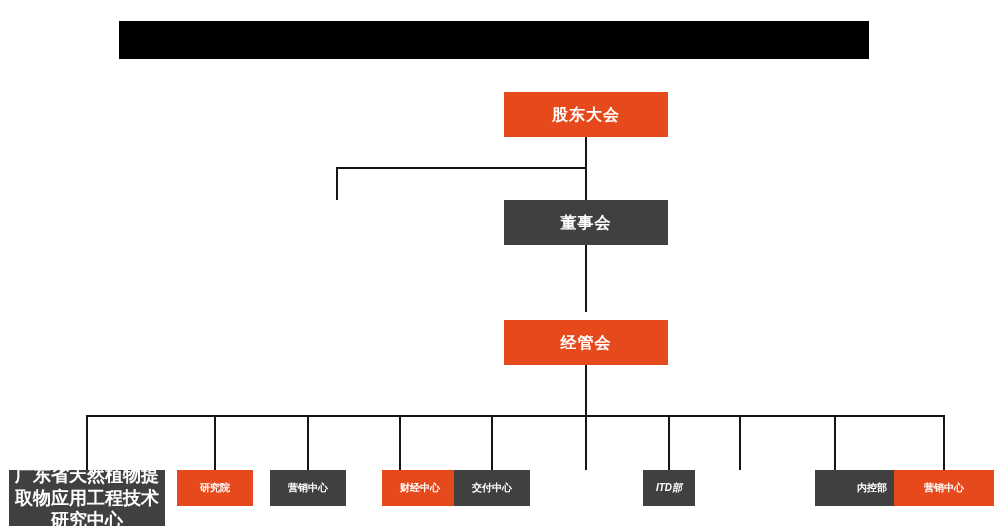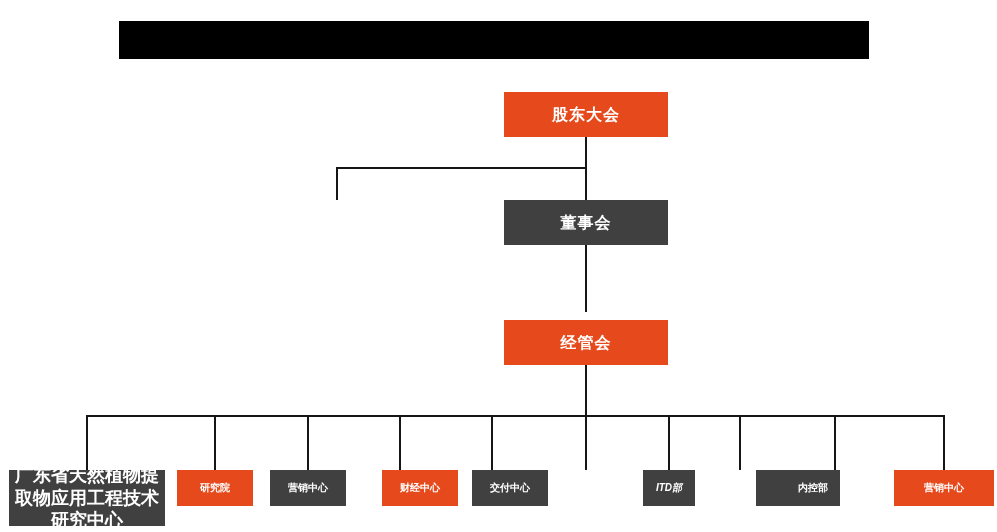--- a/index.html
+++ b/index.html
@@ -68,18 +68,18 @@
   <div class="line vline" style="left:943px; top:415px; height:55px;"></div>
 
   <div class="node dark lvl" style="left:504px; top:92px;">股东大会</div>
   <div class="node light lvl" style="left:504px; top:200px;">董事会</div>
   <div class="node dark lvl" style="left:504px; top:320px;">经管会</div>
 
   <div class="node light dept tall" style="left:9px;   width:156px;">广东省天然植物提取物应用工程技术研究中心</div>
   <div class="node dark dept" style="left:177px; width:76px;">研究院</div>
   <div class="node light dept" style="left:270px; width:76px;">营销中心</div>
   <div class="node dark dept" style="left:370px; width:76px;margin-left:12px;">财经中心</div>
-  <div class="node light dept" style="left:472px; width:76px;">交付中心</div>
+  <div class="node light dept" style="left:454px; width:76px;">交付中心</div>
   <div class="node light dept" style="left:643px; width:52px;font-style:italic;">ITD部</div>
-  <div class="node light dept" style="left:756px; width:84px;padding-left:30px;">内控部</div>
+  <div class="node light dept" style="left:815px; width:84px;padding-left:30px;">内控部</div>
   <div class="node dark dept" style="left:894px; width:100px;">营销中心</div>
 
 </div>
 
 </body></html>

